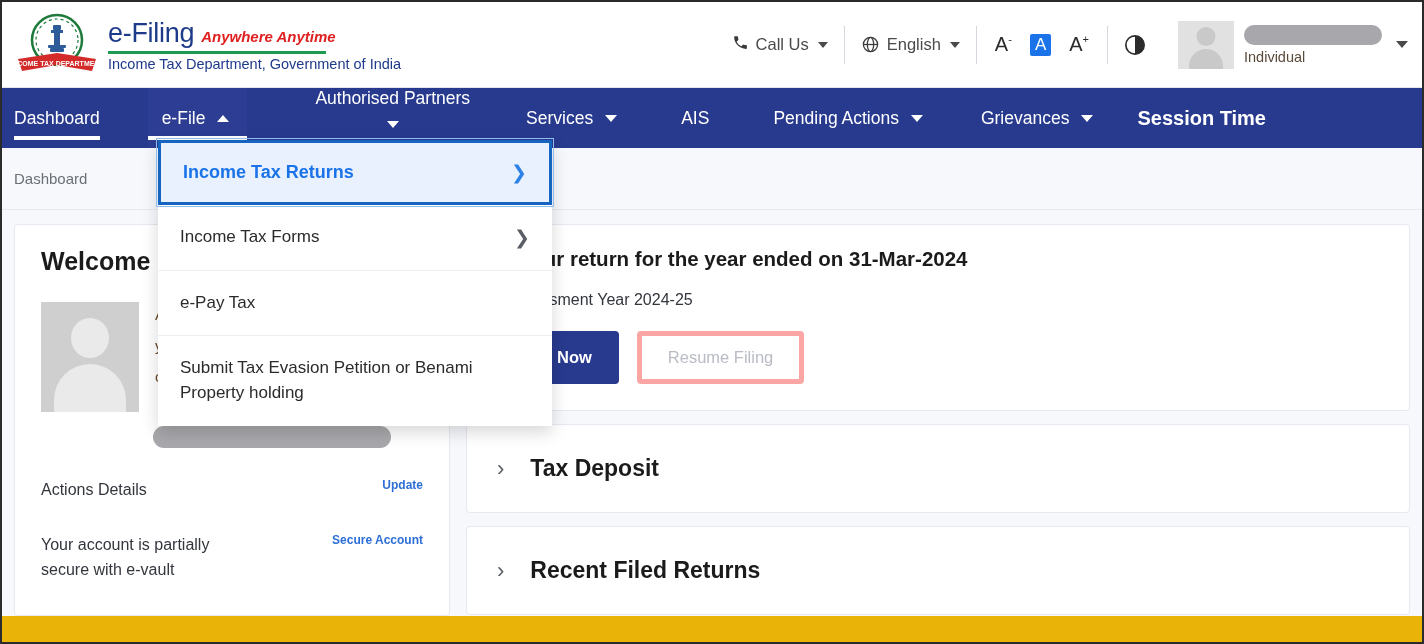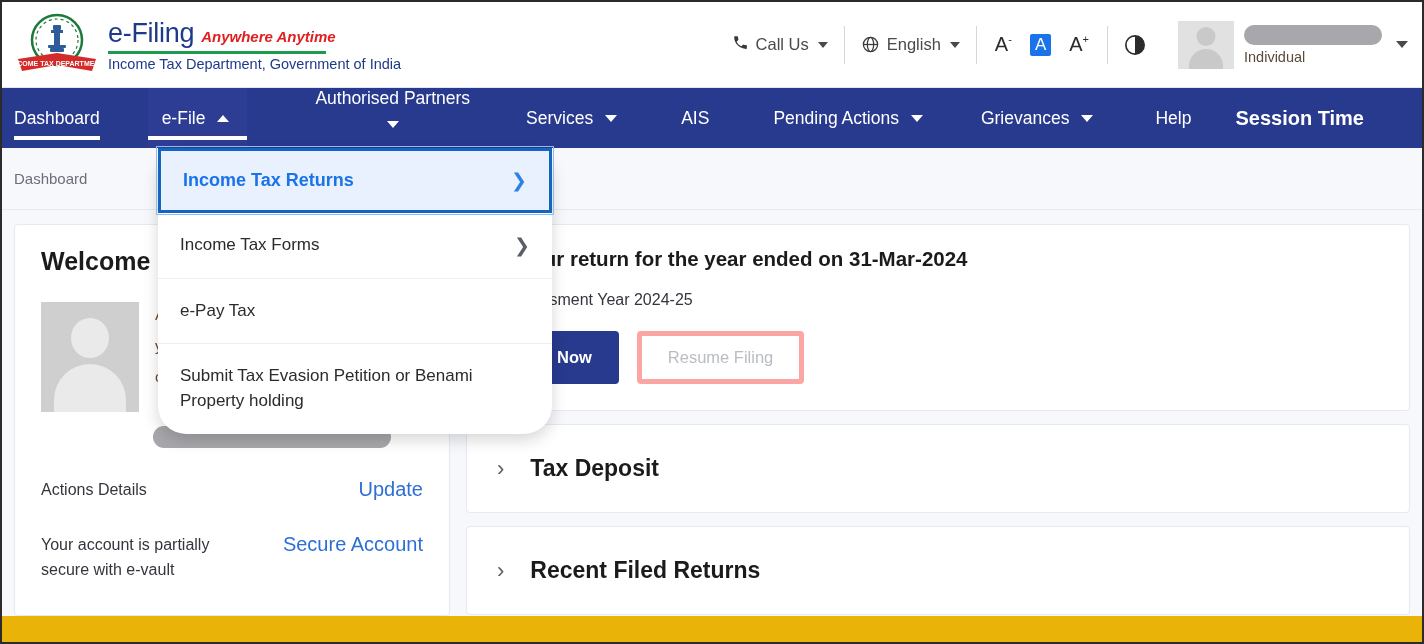--- a/index.html
+++ b/index.html
@@ -155,21 +155,21 @@
   .ufield { font-size: 15px; color: #6b4a2a; white-space: nowrap; }
   .pan-mask {
     width: 238px; height: 22px; border-radius: 11px; background: #a8a8ac;
     margin: 14px 0 0 112px;
   }
   .detail-row {
     display: flex; justify-content: space-between; align-items: flex-start;
     margin-top: 30px;
   }
   .detail-label { font-size: 16px; color: #33363d; line-height: 1.55; max-width: 190px;}
-  .detail-link { font-size: 20px; color: #2d6fd6; cursor: pointer; }
+  .detail-link { font-size: 12px; color: #2d6fd6; cursor: pointer; font-weight: bold; }
 
   .right-col { flex: 1; display: flex; flex-direction: column; gap: 13px; min-width: 0;}
   .panel {
     background: #ffffff; border: 1px solid #e6e9ef; border-radius: 4px;
   }
   .panel-file { padding: 22px 30px 26px 30px; }
   .file-title { font-size: 20.5px; color: #1b1b1b; font-weight: bold; }
   .file-sub { font-size: 16px; color: #33363d; margin-top: 20px; }
   .btn-row { display: flex; gap: 18px; margin-top: 22px; }
   .btn {
@@ -181,24 +181,23 @@
   .acc {
     display: flex; align-items: center; gap: 26px; padding: 30px 30px;
   }
   .acc-chev {
     font-size: 22px; color: #5a5e66; line-height: 1; font-weight: 300;
   }
   .acc-title { font-size: 23px; color: #1b1b1b; font-weight: bold;}
 
   
   .dropdown {
-    position: absolute; left: 156px; top: 146px; width: 394px;
+    position: absolute; left: 156px; top: 138px; width: 394px;
     background: #ffffff; z-index: 60;
     box-shadow: 0 6px 16px rgba(0,0,0,0.16);
-    border-radius: 28px;
   }
   .dd-first {
     border: 3px solid #1565c0; background: #e8f1fd;
     display: flex; align-items: center; justify-content: space-between;
     padding: 18px 22px; cursor: pointer;
     outline: 1px solid #8fbdf0; outline-offset: 1px;
   }
   .dd-first .dd-label { color: #1a73e8; font-size: 18px; font-weight: bold;}
   .dd-item {
     display: flex; align-items: center; justify-content: space-between;
@@ -328,23 +327,20 @@
     <div class="nav-item" style="padding-left:64px;">
       <span>Pending Actions</span>
       <span class="ncaret"></span>
     </div>
 
     <div class="nav-item" style="padding-left:58px;">
       <span>Grievances</span>
       <span class="ncaret"></span>
     </div>
 
-    <div class="nav-item" style="padding-left:62px;">
-      <span>Help</span>
-    </div>
 
     <div class="nav-item session-time" style="padding-left:44px;">
       <span>Session Time</span>
     </div>
   </div>
 
   <div class="crumbbar">
     <span class="crumb">Dashboard</span>
   </div>
 

